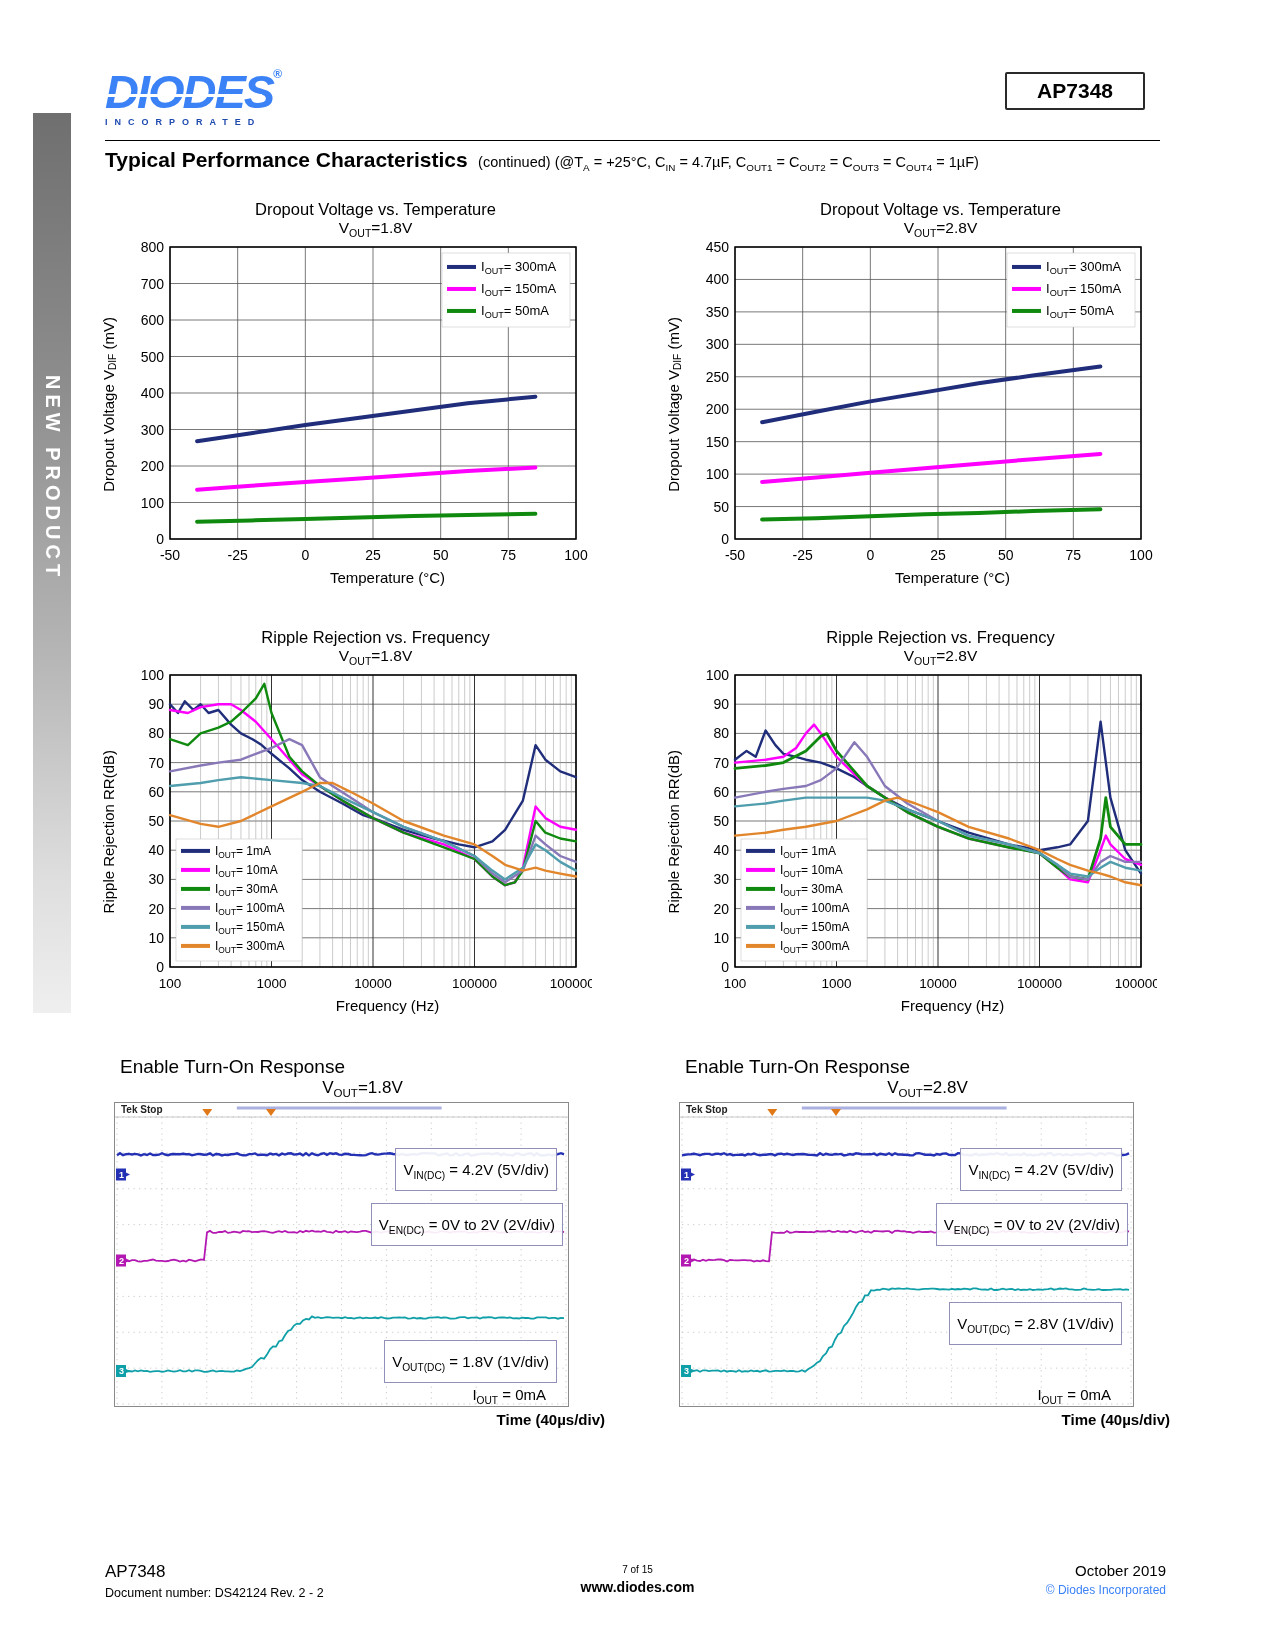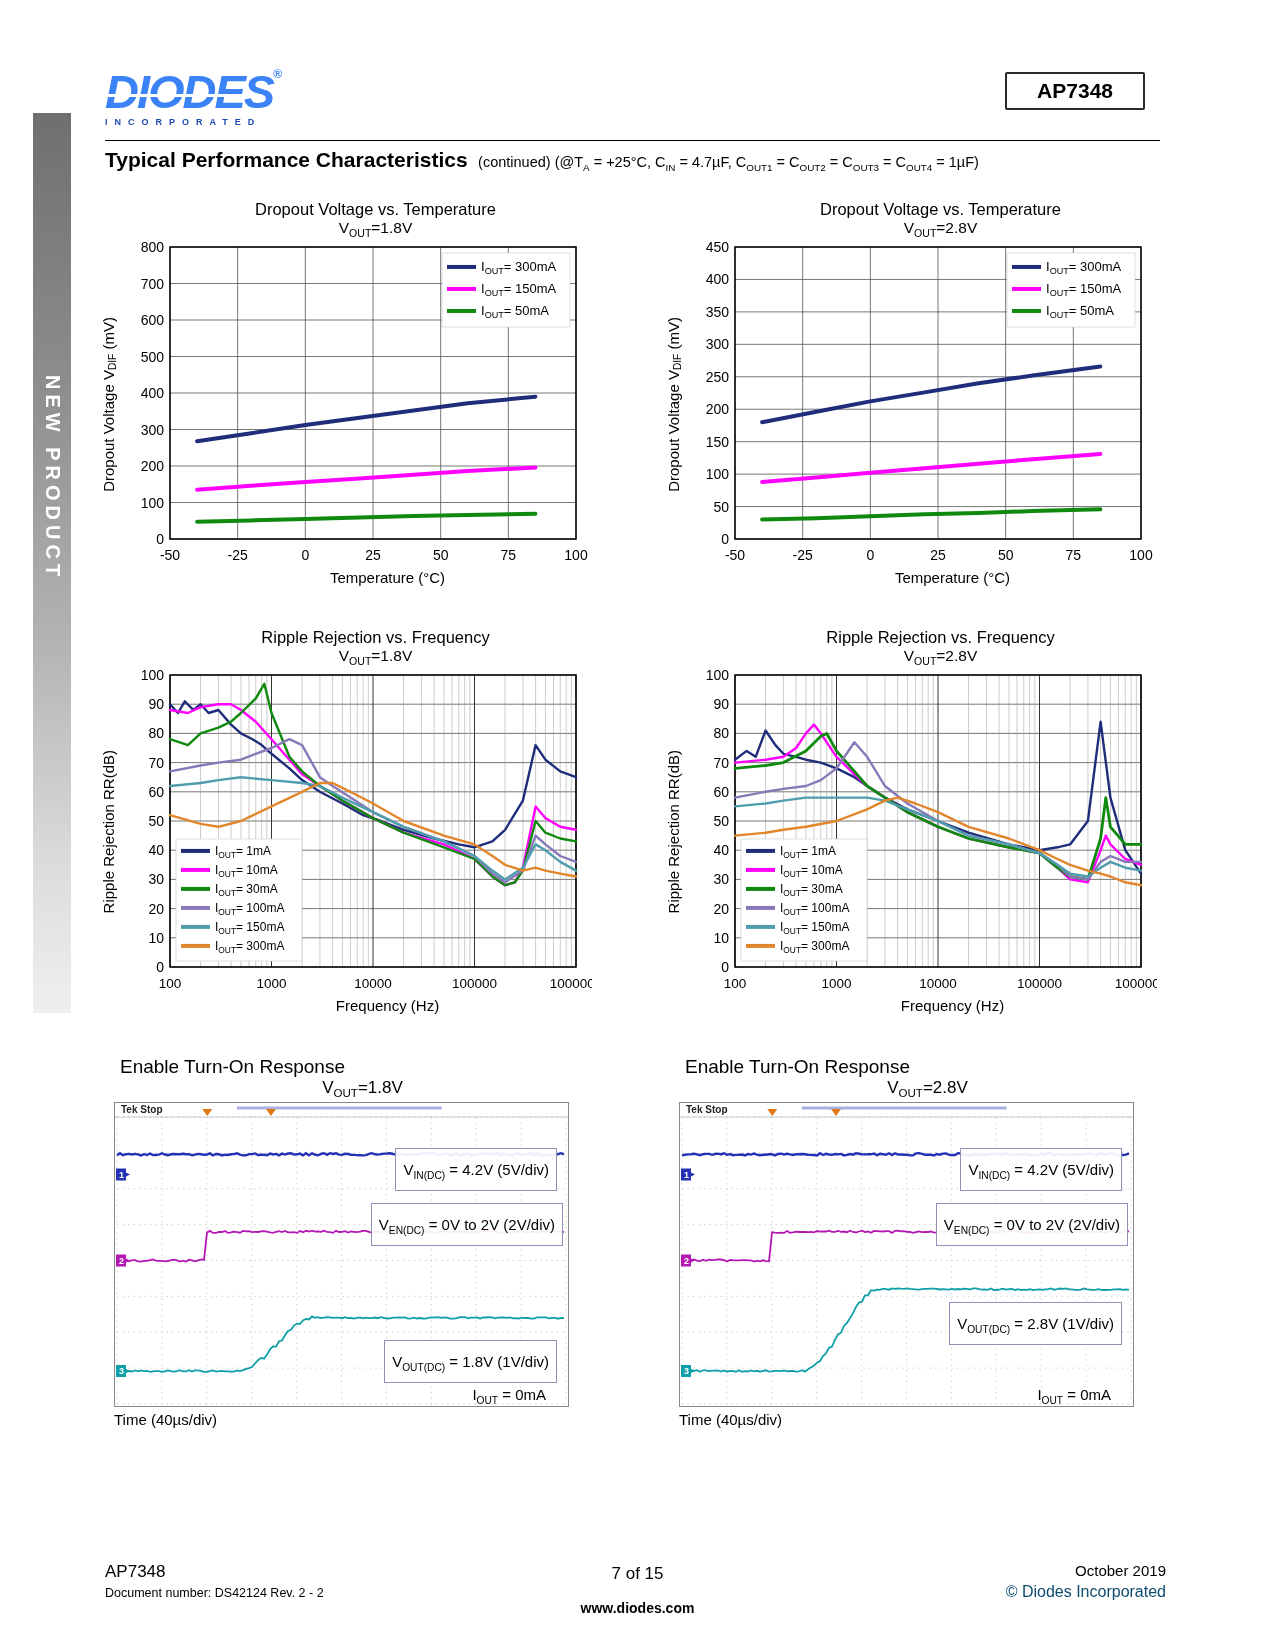--- a/index.html
+++ b/index.html
@@ -39,33 +39,33 @@
   .c-xlab{text-align:center;font-size:15px;padding-left:70px;margin-top:0px;}
 
   
   .s-title{text-align:left;font-size:19px;padding-left:20px;}
   .s-sub{text-align:center;font-size:17px;padding-left:20px;margin-bottom:4px;}
   .scope-wrap{position:relative;width:455px;margin-left:14px;}
   .tek{position:absolute;top:2px;left:7px;font-size:10px;font-weight:bold;color:#222;}
   .slabel{position:absolute;font-size:15px;background:rgba(255,255,255,0.92);
     border:1px solid #9090bb;padding:10px 7px;line-height:21px;white-space:nowrap;}
   .slabel.noborder{border:none;background:transparent;}
-  .s-xlab{text-align:left;font-size:15px;padding-left:14px;margin-top:4px;}
+  .s-xlab{text-align:right;font-size:15px;padding-left:14px;margin-top:4px;font-weight:bold;}
 
   
   .footer{position:absolute;left:0;top:1562px;width:1275px;font-size:13px;}
   .f-left{position:absolute;left:105px;top:0;}
   .f-part{font-size:17px;margin-bottom:4px;}
   .f-doc{font-size:12.5px;}
   .f-center{position:absolute;left:0;width:1275px;text-align:center;top:2px;}
-  .f-page{font-size:17px;margin-bottom:16px;}
+  .f-page{font-size:10px;margin-bottom:4px;}
   .f-site{font-size:14px;font-weight:bold;}
   .f-right{position:absolute;right:109px;top:0;text-align:right;}
   .f-date{font-size:15px;margin-bottom:4px;}
-  .f-copy{font-size:16px;color:#0c4a6e;}
+  .f-copy{font-size:12px;color:#3b82f6;}
   svg{display:block;}
 </style>
 </head>
 <body>
 
 <div class="sidebar">
   <span class="vtext">NEW PRODUCT</span>
 </div>
 
 <div class="header">

